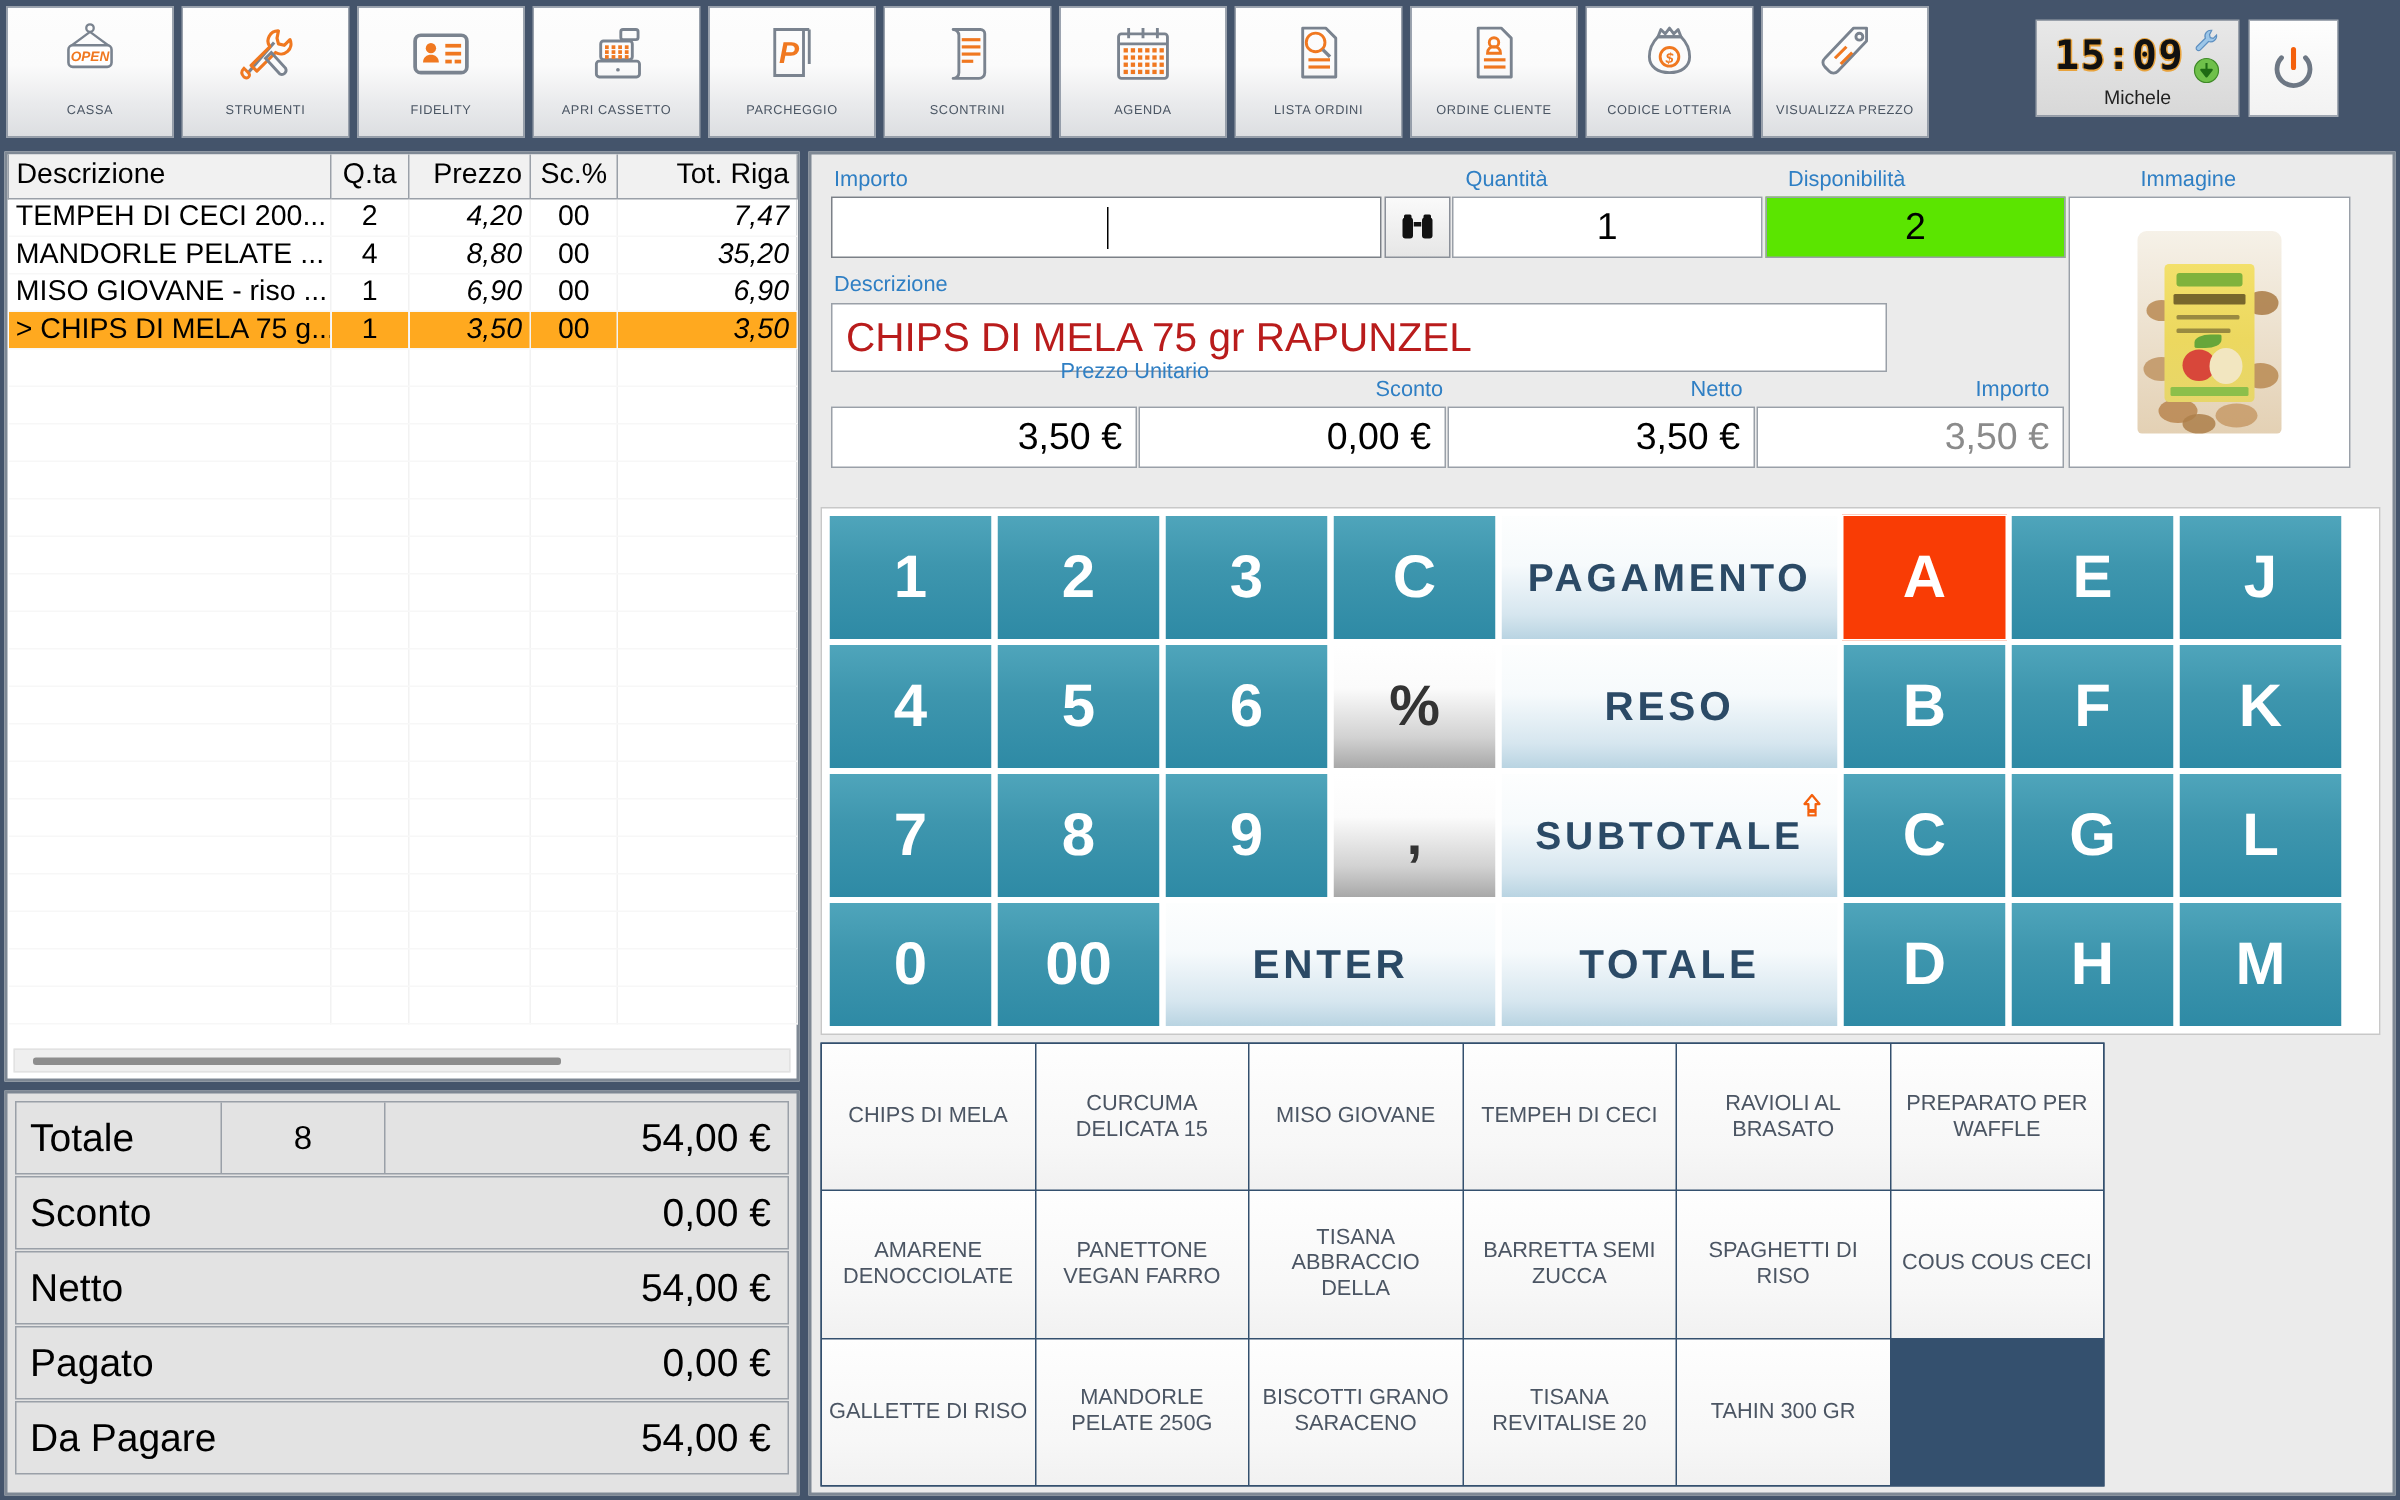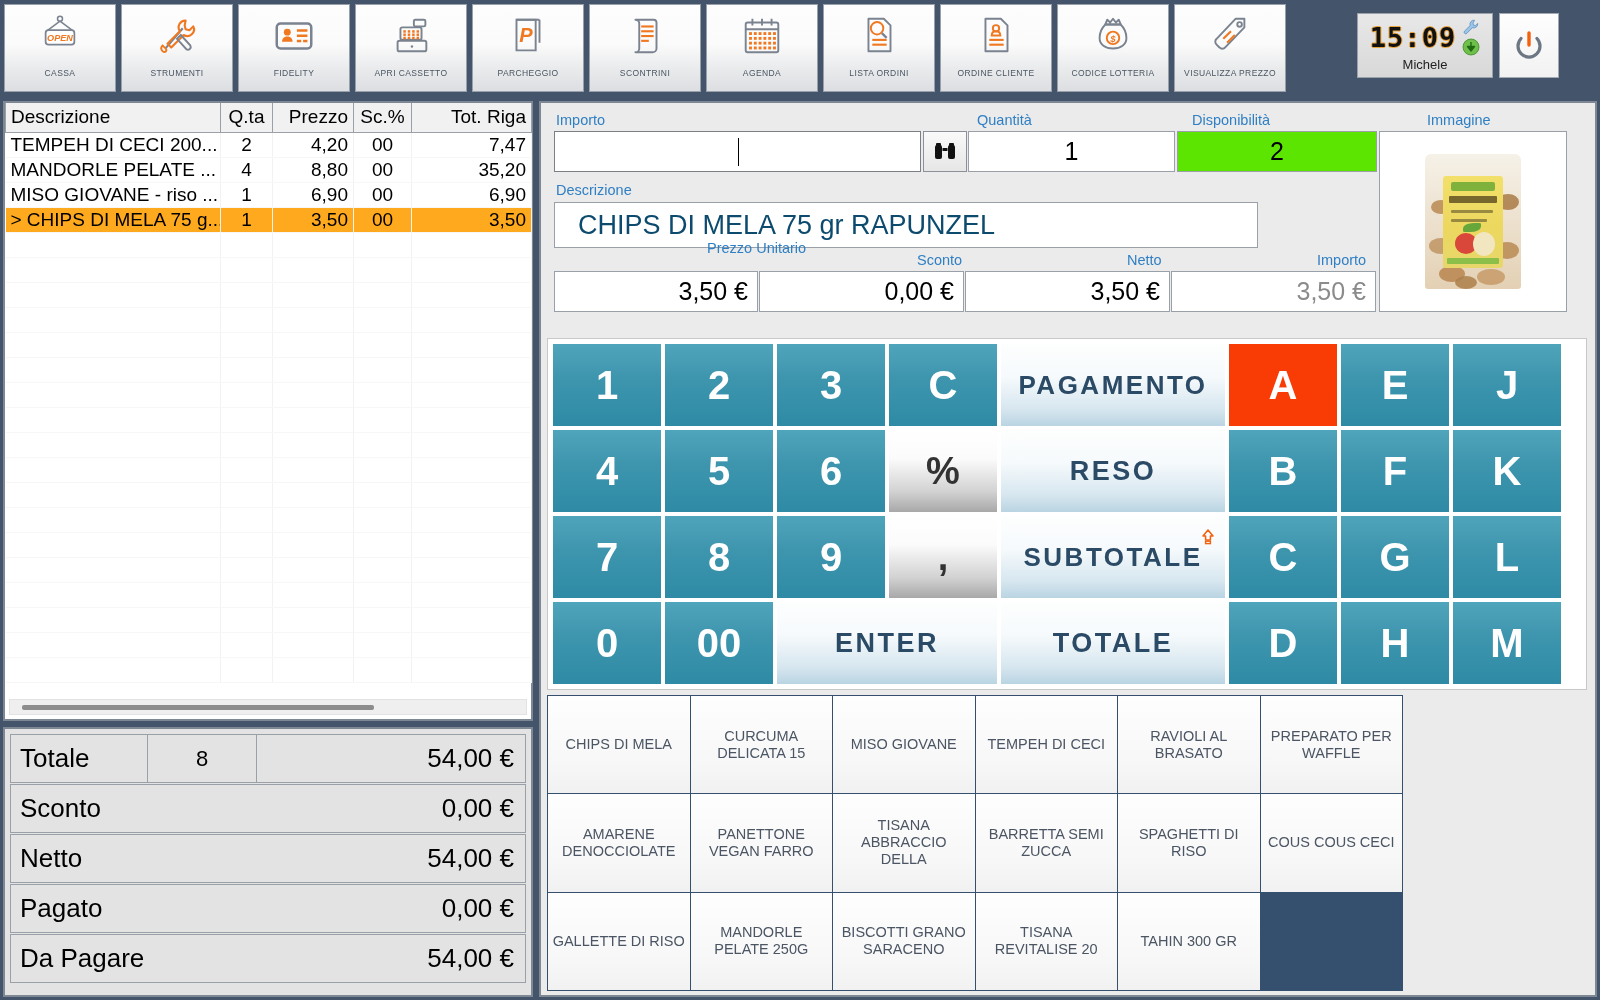--- a/index.html
+++ b/index.html
@@ -67,21 +67,21 @@
   table.rcpt th.c-desc { text-align: left; }
   table.rcpt th.c-qta, table.rcpt th.c-sc { text-align: center; }
   table.rcpt th.c-prz, table.rcpt th.c-tot { text-align: right; }
   table.rcpt td {
     font-size: 19px; color: #000; height: 25px; padding: 0 5px;
     border-right: 1px solid #f2f2f2; border-bottom: 1px solid #f7f7f7;
     white-space: nowrap; overflow: hidden;
   }
   td.c-desc { text-align: left; }
   td.c-qta, td.c-sc { text-align: center; }
-  td.c-prz, td.c-tot { text-align: right; }
+  td.c-prz, td.c-tot { text-align: right; font-style: italic; }
   tr.sel td { background: #FFA91F; }
   #hscroll {
     position: absolute; left: 4px; right: 4px; bottom: 4px; height: 16px;
     background: #efefef; border: 1px solid #e2e2e2;
   }
   #hthumb { position: absolute; left: 12px; top: 5px; width: 352px; height: 5px;
             background: #8d8d8d; border-radius: 2px; }
 
   
   #totals { position: absolute; left: 3px; top: 727px; width: 530px; height: 270px;
@@ -106,22 +106,22 @@
     position: absolute; background: #fff; border: 1px solid #9aa0a8;
     display: flex; align-items: center; justify-content: flex-end;
     font-size: 25px; color: #000; padding-right: 9px;
   }
   .fld.ctr { justify-content: center; padding-right: 0; }
   .fld.gray { color: #8b8b8b; }
   .fld.green { background: #5BE500; }
   #f-desc {
     position: absolute; left: 7px; top: 95px; width: 704px; height: 46px;
     background: #fff; border: 1px solid #9aa0a8;
-    display: flex; align-items: center; padding-left: 23px;
-    font-size: 27px; color: #0c4a6e;
+    display: flex; align-items: center; padding-left: 9px;
+    font-size: 27px; color: #b91c1c;
   }
   #f-barcode { position: absolute; left: 7px; top: 24px; width: 367px; height: 41px;
                background:#fff; border: 1px solid #7b8087; }
   #bcaret { position: absolute; left: 183px; top: 6px; width: 1px; height: 28px; background: #000; }
   #searchbtn {
     position: absolute; left: 376px; top: 24px; width: 44px; height: 41px;
     background: linear-gradient(to bottom,#fafafa,#e6e6e6);
     border: 1px solid #8b9099; display: flex; align-items: center; justify-content: center;
     cursor: pointer;
   }

